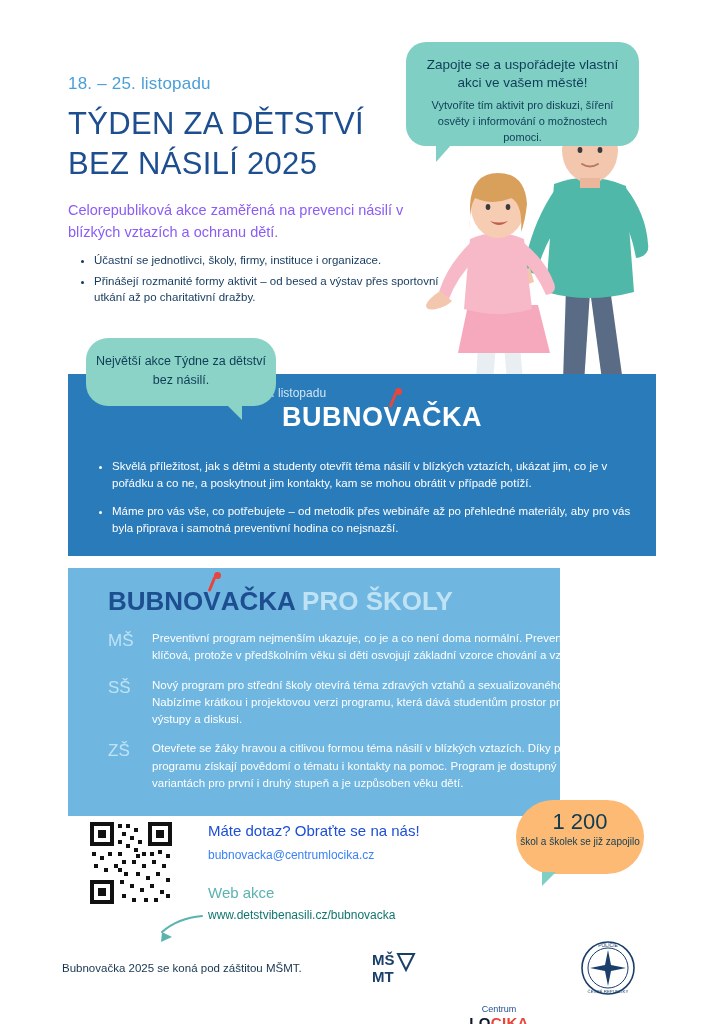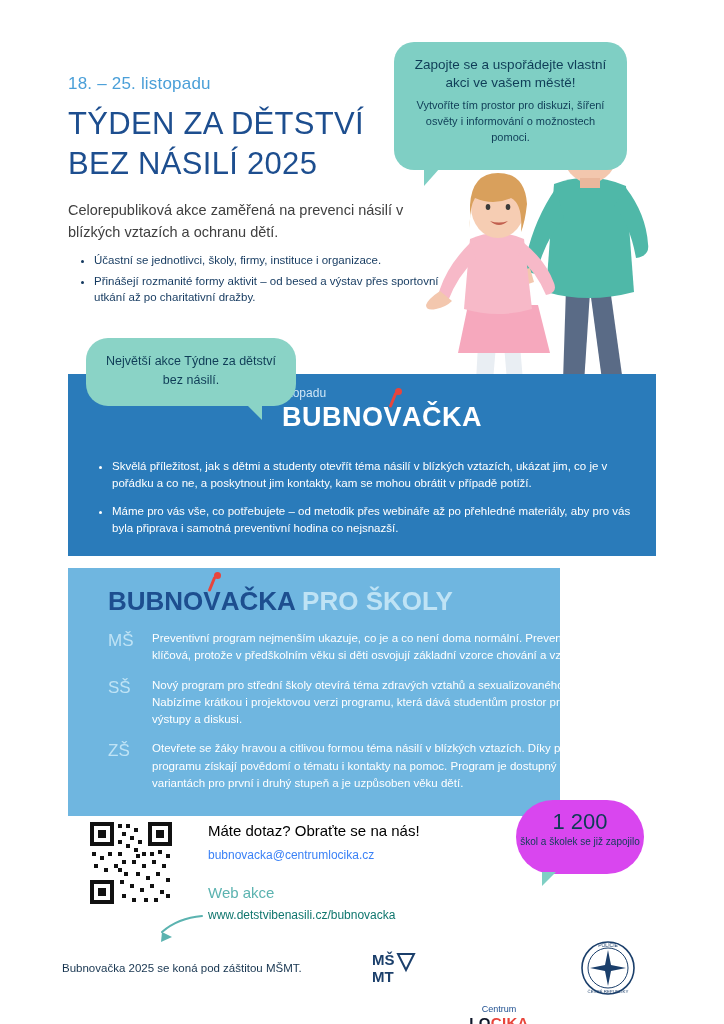--- a/index.html
+++ b/index.html
@@ -42,21 +42,21 @@
     font-weight: 400;
     letter-spacing: .3px;
   }
   .subtitle {
     position: absolute;
     left: 68px;
     top: 200px;
     width: 360px;
     font-size: 14.5px;
     line-height: 1.5;
-    color: #404040;
+    color: #8b5cf6;
   }
   .bullets-top {
     position: absolute;
     left: 78px;
     top: 252px;
     width: 350px;
     font-size: 11.5px;
     line-height: 1.45;
     color: #14395f;
     margin: 0;
@@ -66,24 +66,24 @@
 
   
   .bubble-teal {
     position: absolute;
     background: #7fcfc4;
     color: #0f3d57;
     border-radius: 20px;
     text-align: center;
   }
   .bubble1 {
-    left: 394px;
+    left: 406px;
     top: 42px;
     width: 205px;
-    padding: 14px 14px 24px;
+    padding: 14px 14px 0;
   }
   .bubble1 .b-strong {
     font-size: 13.5px;
     line-height: 1.35;
     display: block;
     margin-bottom: 6px;
   }
   .bubble1 .b-small {
     font-size: 11px;
     line-height: 1.45;
@@ -96,21 +96,21 @@
     bottom: -16px;
     border-width: 18px 16px 0 0;
     border-style: solid;
     border-color: #7fcfc4 transparent transparent transparent;
   }
   .bubble2 {
     position: absolute;
     left: 86px;
     top: 338px;
     width: 170px;
-    padding: 14px 20px 16px;
+    padding: 14px 10px 16px;
     background: #8ad3c6;
     color: #0f3d57;
     border-radius: 22px;
     text-align: center;
     font-size: 12.5px;
     line-height: 1.5;
     z-index: 5;
   }
   .bubble2:after {
     content: "";
@@ -121,21 +121,21 @@
     border-style: solid;
     border-color: #8ad3c6 transparent transparent transparent;
   }
   .bubble-count {
     position: absolute;
     left: 516px;
     top: 800px;
     width: 128px;
     height: 74px;
     border-radius: 40px;
-    background: #d946ef;
+    background: #fdba74;
     color: #0e3c55;
     text-align: center;
     padding-top: 10px;
     box-sizing: border-box;
   }
   .bubble-count .num {
     font-size: 22px;
     line-height: 1.05;
     display: block;
     color: #0d3b54;
@@ -279,21 +279,21 @@
     left: 88px;
     top: 820px;
     width: 86px;
     height: 86px;
   }
   .contact-q {
     position: absolute;
     left: 208px;
     top: 822px;
     font-size: 15px;
-    color: #000000;
+    color: #1d4ed8;
   }
   .contact-mail {
     position: absolute;
     left: 208px;
     top: 848px;
     font-size: 12px;
     color: #3b82f6;
   }
   .contact-web-label {
     position: absolute;
@@ -391,21 +391,21 @@
 
     <ellipse cx="78" cy="42" rx="27" ry="31" fill="#f6cdb3"></ellipse>
     <path d="M50 40 q2 -32 28 -32 q27 0 29 31 q-2 18 -6 28 q2 -28 -10 -34 q-18 8 -36 0 q-6 10 -5 30 Z" fill="#d9a05c"></path>
     <ellipse cx="68" cy="42" rx="2.3" ry="3" fill="#3b3b3b"></ellipse>
     <ellipse cx="88" cy="42" rx="2.3" ry="3" fill="#3b3b3b"></ellipse>
     <path d="M70 56 q9 8 18 0 q-9 3 -18 0" fill="#c2604f"></path>
   </svg>
 
   <div class="bubble-teal bubble1">
     <span class="b-strong">Zapojte se a uspořádejte vlastní akci ve vašem městě!</span>
-    <span class="b-small">Vytvoříte tím prostor pro diskuzi, šíření osvěty i informování o možnostech pomoci.</span>
+    <span class="b-small">Vytvoříte tím aktivit pro diskuzi, šíření osvěty i informování o možnostech pomoci.</span>
   </div>
 
   <div class="band-blue">
     <div class="bub-date">19. listopadu</div>
     <div class="bubnovacka-logo logo-pos">
       <span>BUBNO</span><span class="drum-dot"><span class="stick"></span><span class="ball"></span><span>V</span></span><span>AČKA</span>
     </div>
     <ul class="band-bullets">
       <li>Skvělá příležitost, jak s dětmi a studenty otevřít téma násilí v blízkých vztazích, ukázat jim, co je v pořádku a co ne, a poskytnout jim kontakty, kam se mohou obrátit v případě potíží.</li>
       <li>Máme pro vás vše, co potřebujete – od metodik přes webináře až po přehledné materiály, aby pro vás byla připrava i samotná preventivní hodina co nejsnazší.</li>

